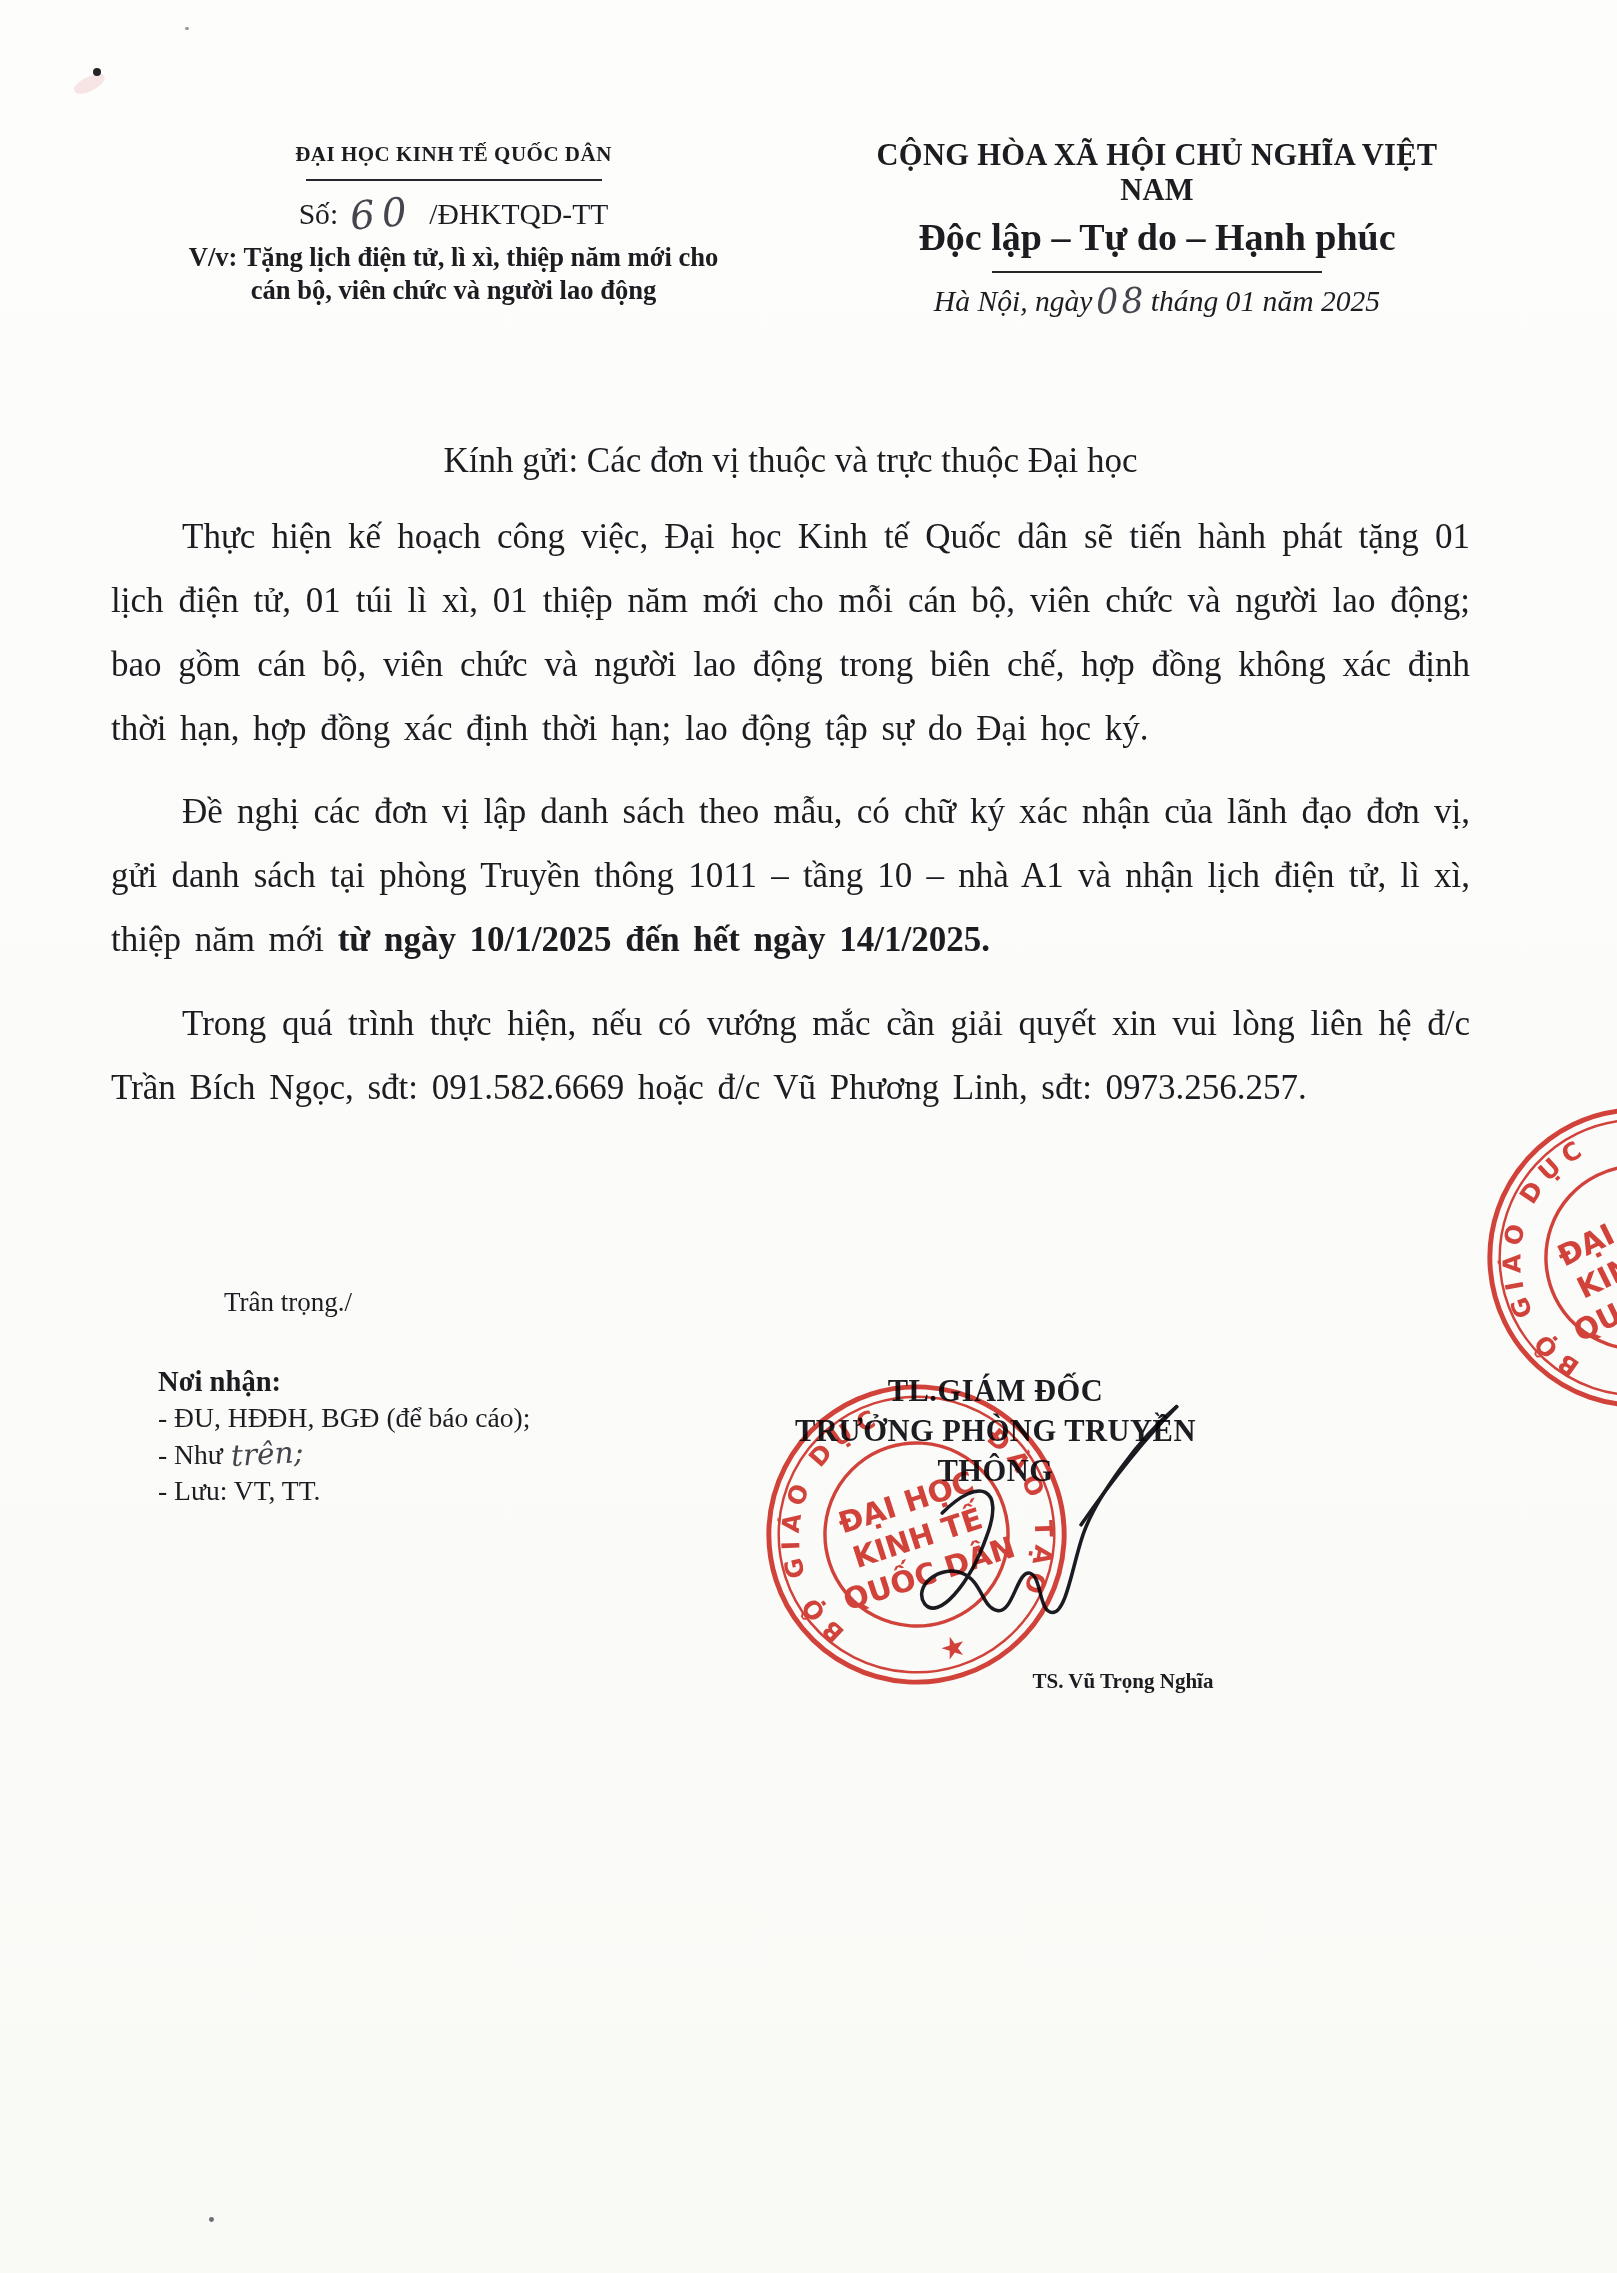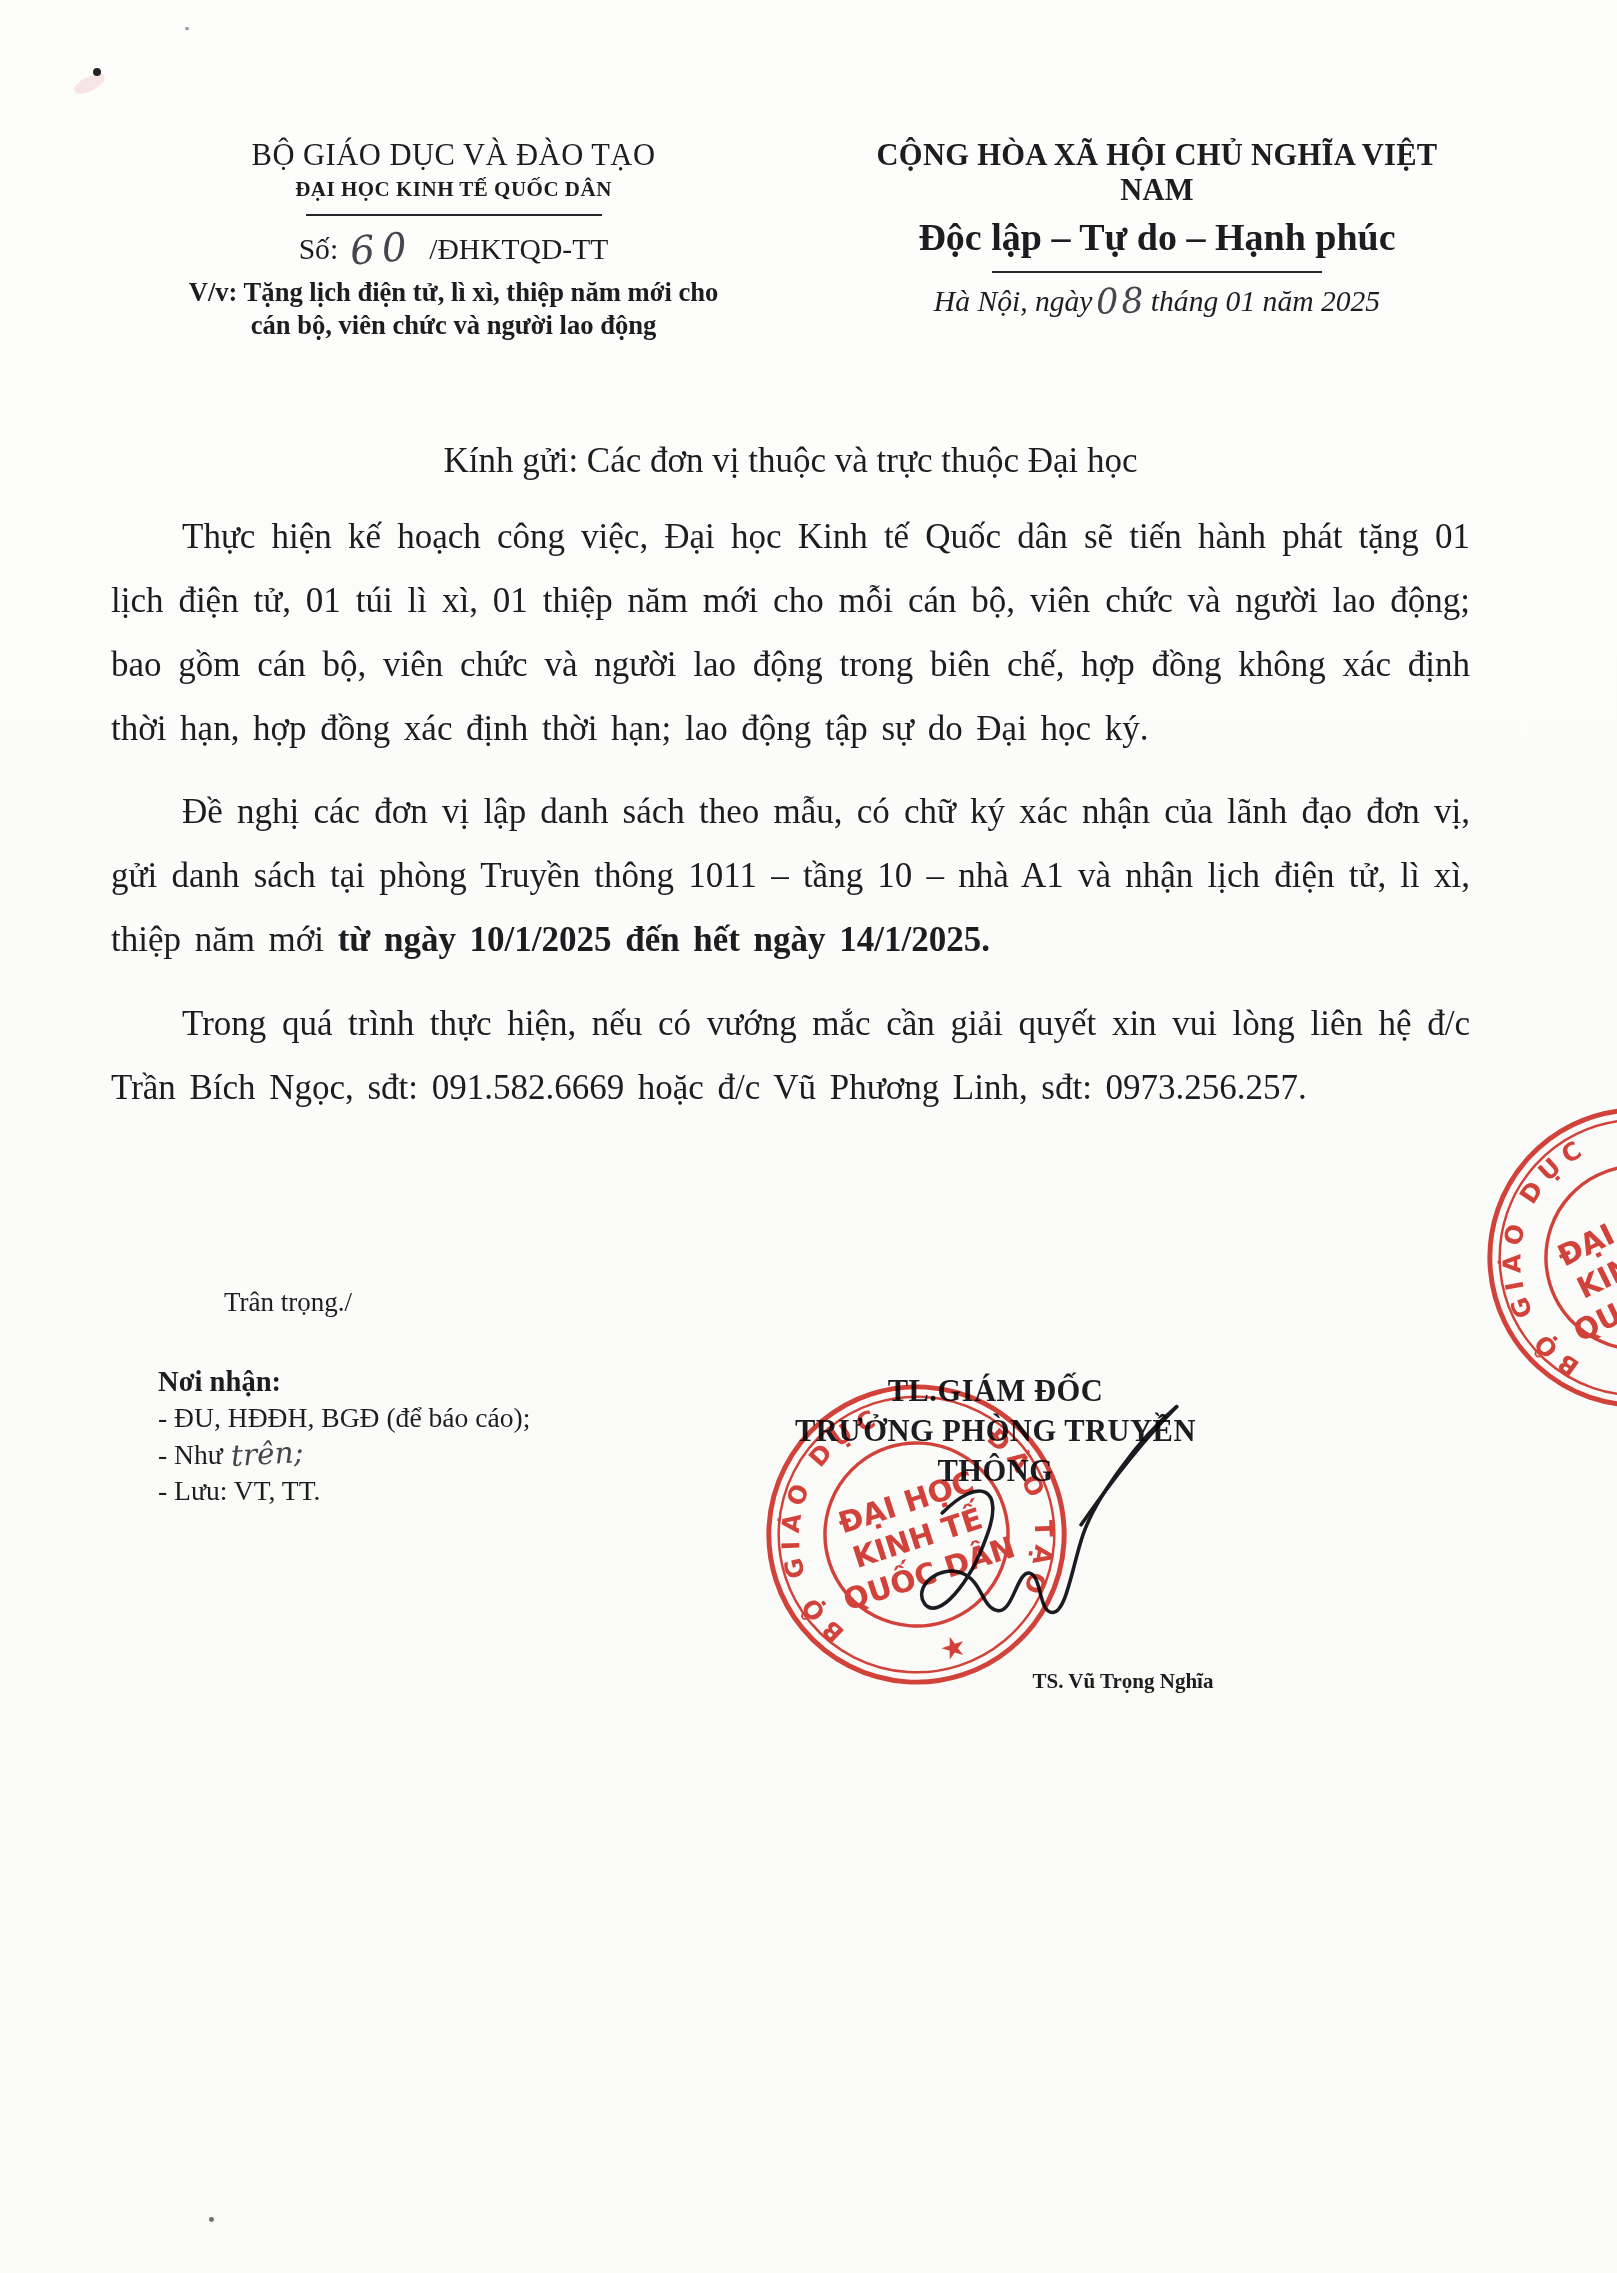--- a/index.html
+++ b/index.html
@@ -55,21 +55,20 @@
 <body>
 
 <div id="page">
 
   <div class="smudge"></div>
   <div class="speck s1"></div>
   <div class="speck s2"></div>
   <div class="speck s3"></div>
 
   <div class="hdr-left">
-    <div class="ministry">BỘ GIÁO DỤC VÀ ĐÀO TẠO</div>
     <div class="university">ĐẠI HỌC KINH TẾ QUỐC DÂN</div>
     <div class="hdr-rule-l"></div>
     <div class="so-line"><span>Số:</span><span class="hw hw-so">60</span><span>/ĐHKTQD-TT</span></div>
     <div class="vv">
       <div>V/v: Tặng lịch điện tử, lì xì, thiệp năm mới cho</div>
       <div>cán bộ, viên chức và người lao động</div>
     </div>
   </div>
 
   <div class="hdr-right">

